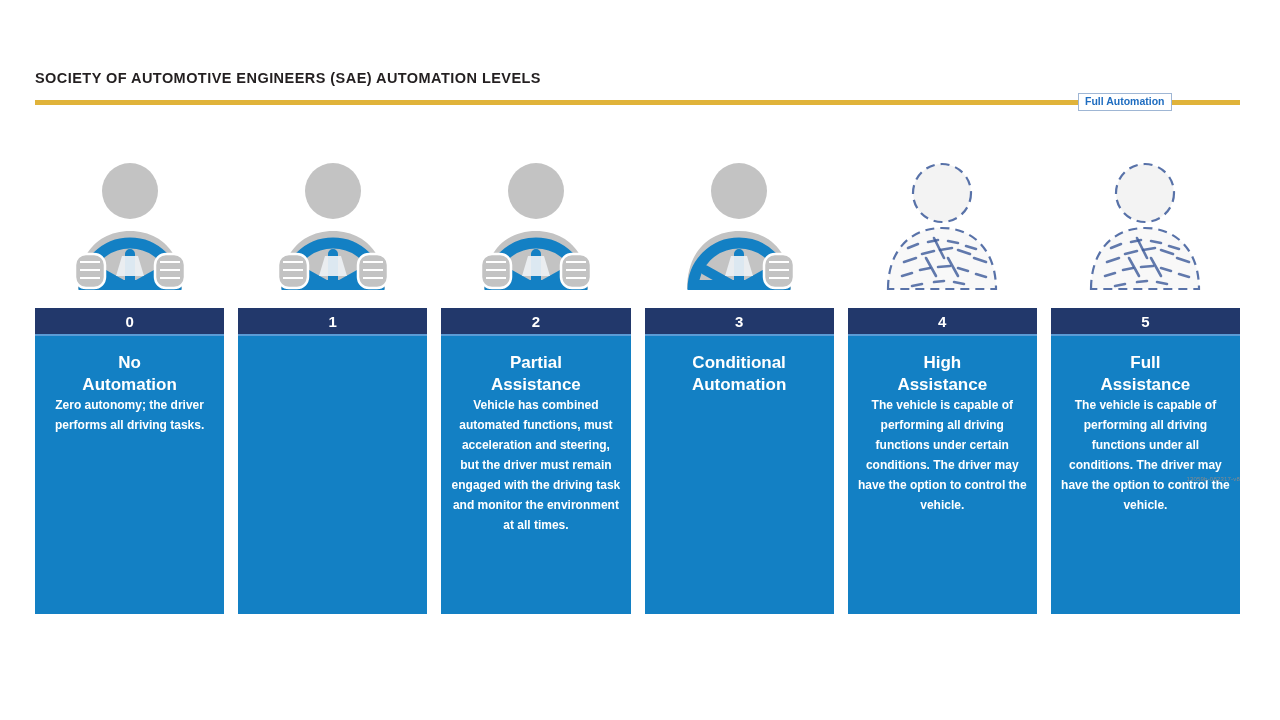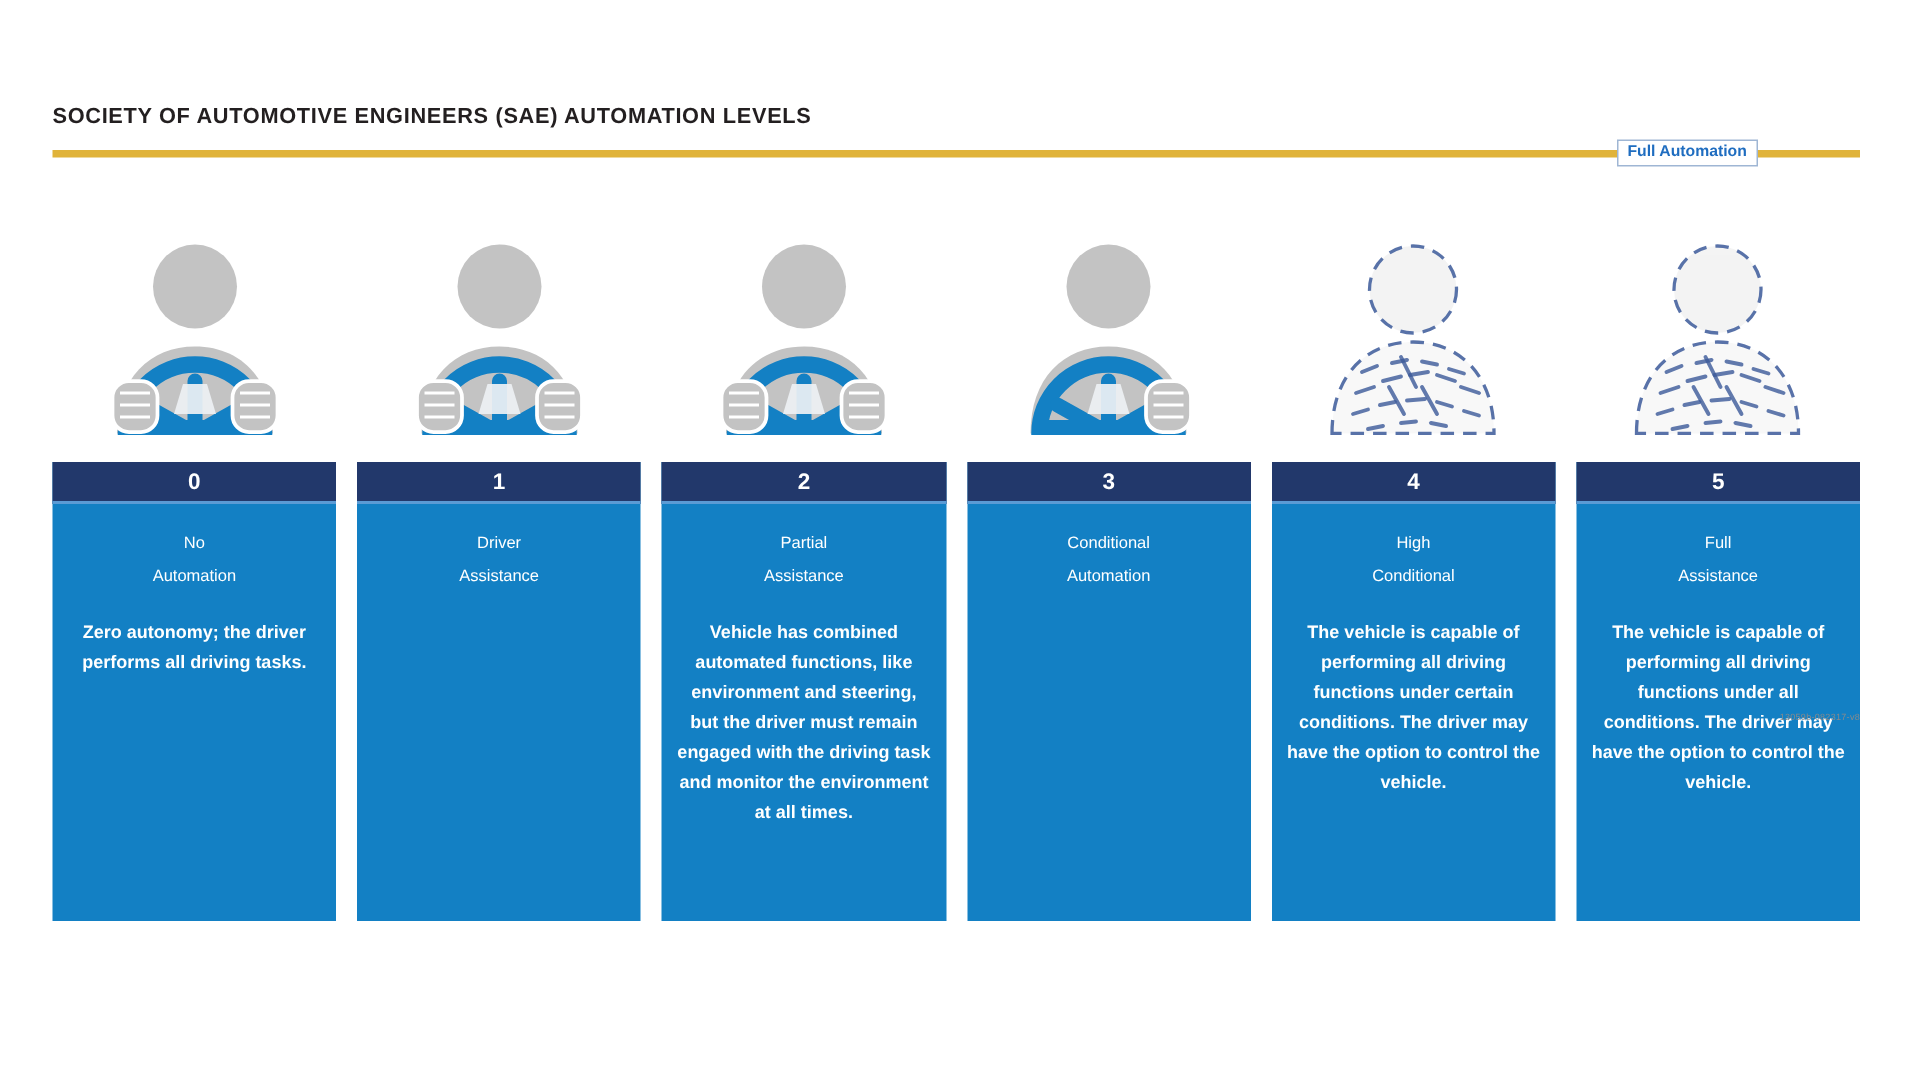--- a/index.html
+++ b/index.html
@@ -116,24 +116,23 @@
   }
 
   .card-body {
     flex: 1 1 auto;
     padding: 16px 10px 10px 10px;
     text-align: center;
     color: #ffffff;
   }
 
   .card-title {
-    font-size: 11px;
-    font-weight: normal;
+    font-size: 17px;
+    font-weight: bold;
     line-height: 21.5px;
-    margin-bottom: 16px;
     white-space: pre-line;
   }
 
   .card-desc {
     font-size: 12px;
     font-weight: bold;
     line-height: 20px;
   }
 
   
@@ -302,44 +301,42 @@
         <div class="card-header">0</div>
         <div class="card-body">
           <div class="card-title">No
 Automation</div>
           <div class="card-desc">Zero autonomy; the driver performs all driving tasks.</div>
         </div>
       </div>
       <div class="card">
         <div class="card-header">1</div>
         <div class="card-body">
-          <div class="card-title">Driver
-Assistance</div>
         </div>
       </div>
       <div class="card">
         <div class="card-header">2</div>
         <div class="card-body">
           <div class="card-title">Partial
 Assistance</div>
-          <div class="card-desc">Vehicle has combined automated functions, like environment and steering, but the driver must remain engaged with the driving task and monitor the environment at all times.</div>
+          <div class="card-desc">Vehicle has combined automated functions, must acceleration and steering, but the driver must remain engaged with the driving task and monitor the environment at all times.</div>
         </div>
       </div>
       <div class="card">
         <div class="card-header">3</div>
         <div class="card-body">
           <div class="card-title">Conditional
 Automation</div>
         </div>
       </div>
       <div class="card">
         <div class="card-header">4</div>
         <div class="card-body">
           <div class="card-title">High
-Conditional</div>
+Assistance</div>
           <div class="card-desc">The vehicle is capable of performing all driving functions under certain conditions. The driver may have the option to control the vehicle.</div>
         </div>
       </div>
       <div class="card">
         <div class="card-header">5</div>
         <div class="card-body">
           <div class="card-title">Full
 Assistance</div>
           <div class="card-desc">The vehicle is capable of performing all driving functions under all conditions. The driver may have the option to control the vehicle.</div>
         </div>

